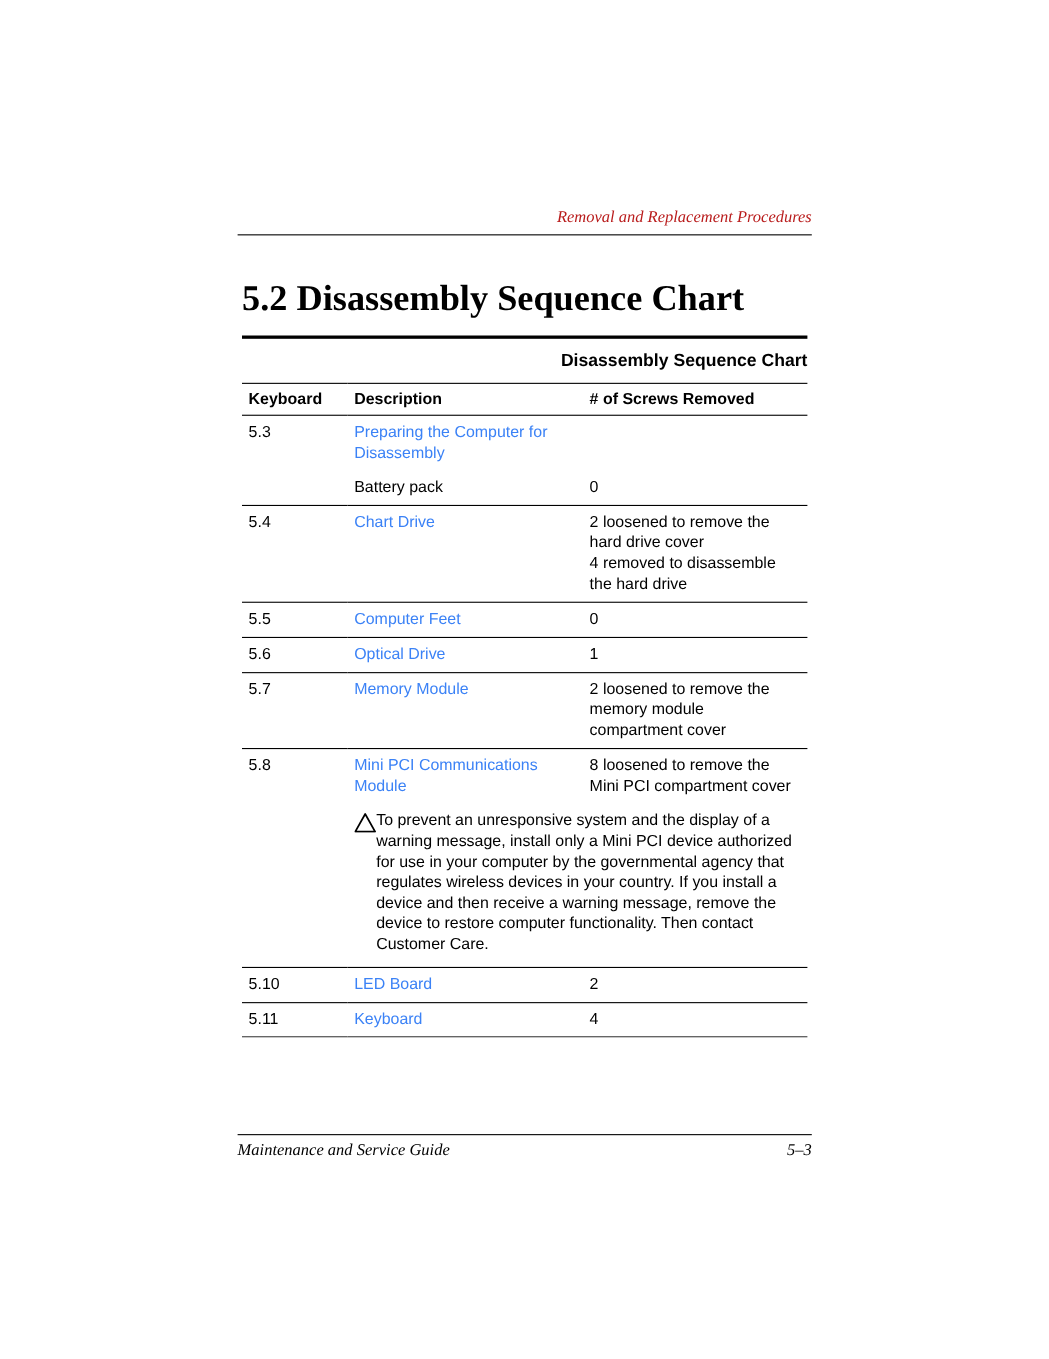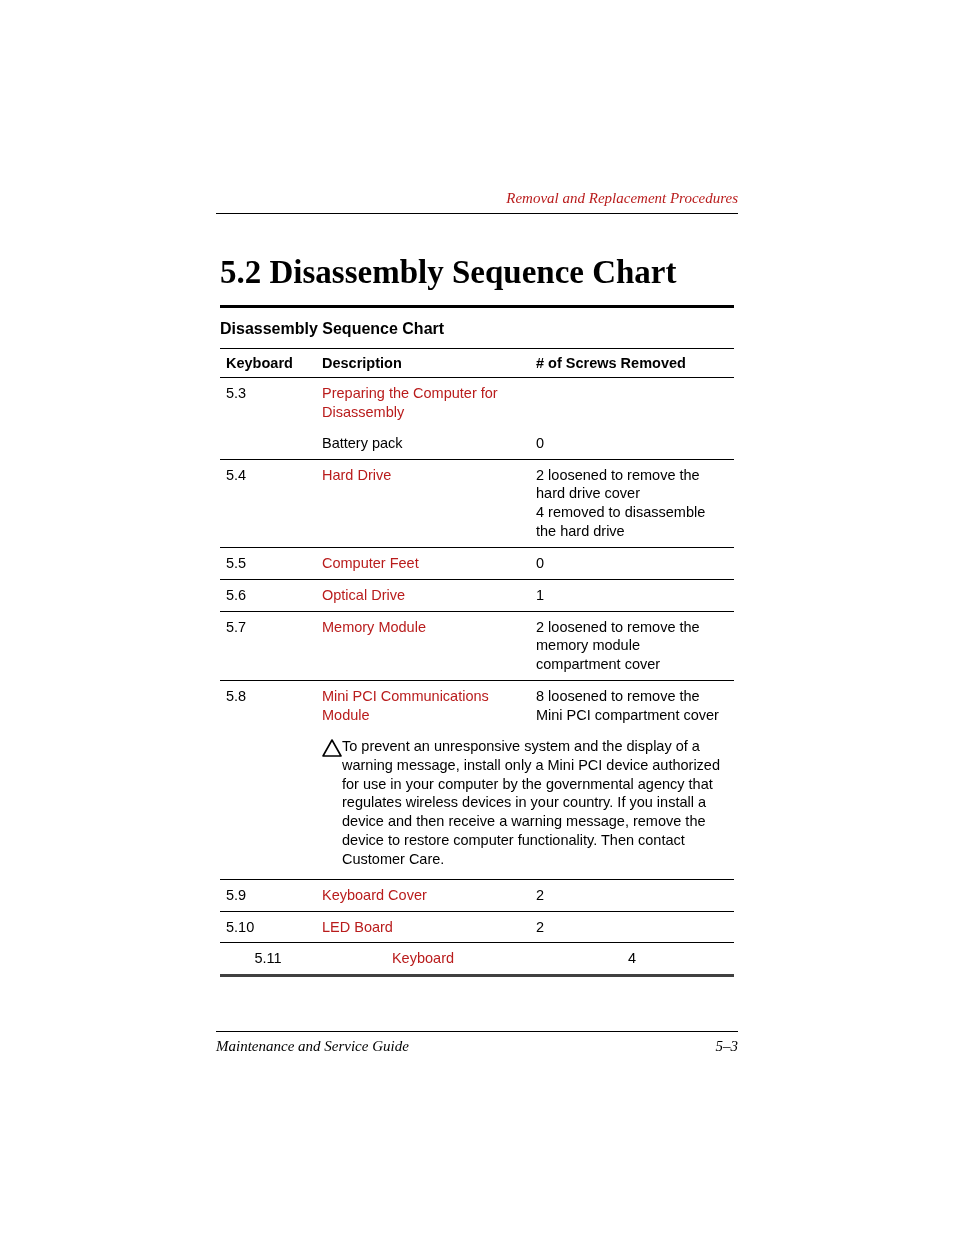--- a/index.html
+++ b/index.html
@@ -36,21 +36,21 @@
       font-family: 'Times New Roman', Times, serif;
       font-size: 17px;
       line-height: 1.35;
       margin-left: 60px;
       margin-bottom: 34px;
     }
     .chart-wrapper {
       border-top: 3px solid #000;
     }
     .table-title {
-      text-align: left;
+      text-align: right;
       font-weight: bold;
       font-size: 16px;
       padding: 12px 0 10px;
     }
     table {
       width: 100%;
       border-collapse: collapse;
       font-size: 14.5px;
     }
     thead th {
@@ -62,27 +62,26 @@
     }
     tbody td {
       vertical-align: top;
       padding: 6px 6px;
       line-height: 1.3;
     }
     tbody tr.sep td {
       border-top: 1px solid #000;
     }
     tbody tr.last td {
-      border-bottom: 3px solid #404040;
-      text-align: center;
+      border-bottom: 1px solid #404040;
     }
     .col-section { width: 96px; }
     .col-desc { width: 214px; }
     .link {
-      color: #b91c1c;
+      color: #3b82f6;
       text-decoration: none;
     }
     .caution-row td {
       padding-top: 6px;
       padding-bottom: 10px;
     }
     .caution-icon {
       display: inline-block;
       width: 22px;
       vertical-align: top;
@@ -137,21 +136,21 @@
           <td><a class="link">Preparing the Computer for Disassembly</a></td>
           <td></td>
         </tr>
         <tr>
           <td></td>
           <td>Battery pack</td>
           <td>0</td>
         </tr>
         <tr class="sep">
           <td>5.4</td>
-          <td><a class="link">Hard Drive</a></td>
+          <td><a class="link">Chart Drive</a></td>
           <td>
             <div>2 loosened to remove the hard drive cover</div>
             <div>4 removed to disassemble the hard drive</div>
           </td>
         </tr>
         <tr class="sep">
           <td>5.5</td>
           <td><a class="link">Computer Feet</a></td>
           <td>0</td>
         </tr>
@@ -177,25 +176,20 @@
               <span class="caution-icon">
                 <svg width="20" height="18" viewBox="0 0 20 18">
                   <polygon points="10,1 19,17 1,17" fill="none" stroke="#000" stroke-width="1.6" stroke-linejoin="round"></polygon>
                 </svg>
               </span>
               <span class="caution-text">To prevent an unresponsive system and the display of a warning message, install only a Mini PCI device authorized for use in your computer by the governmental agency that regulates wireless devices in your country. If you install a device and then receive a warning message, remove the device to restore computer functionality. Then contact Customer Care.</span>
             </div>
           </td>
         </tr>
         <tr class="sep">
-          <td>5.9</td>
-          <td><a class="link">Keyboard Cover</a></td>
-          <td>2</td>
-        </tr>
-        <tr class="sep">
           <td>5.10</td>
           <td><a class="link">LED Board</a></td>
           <td>2</td>
         </tr>
         <tr class="sep last">
           <td>5.11</td>
           <td><a class="link">Keyboard</a></td>
           <td>4</td>
         </tr>
       </tbody>

